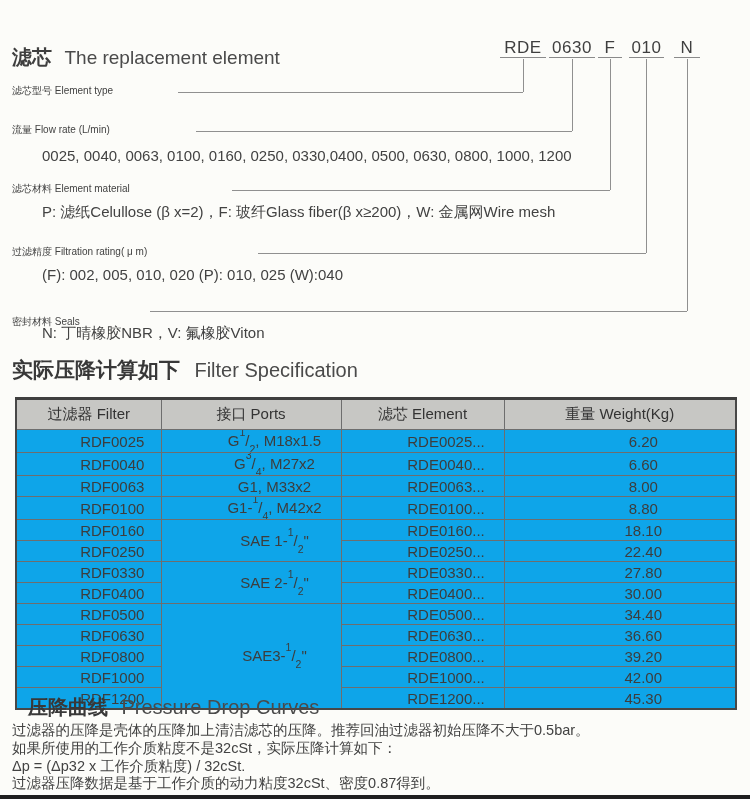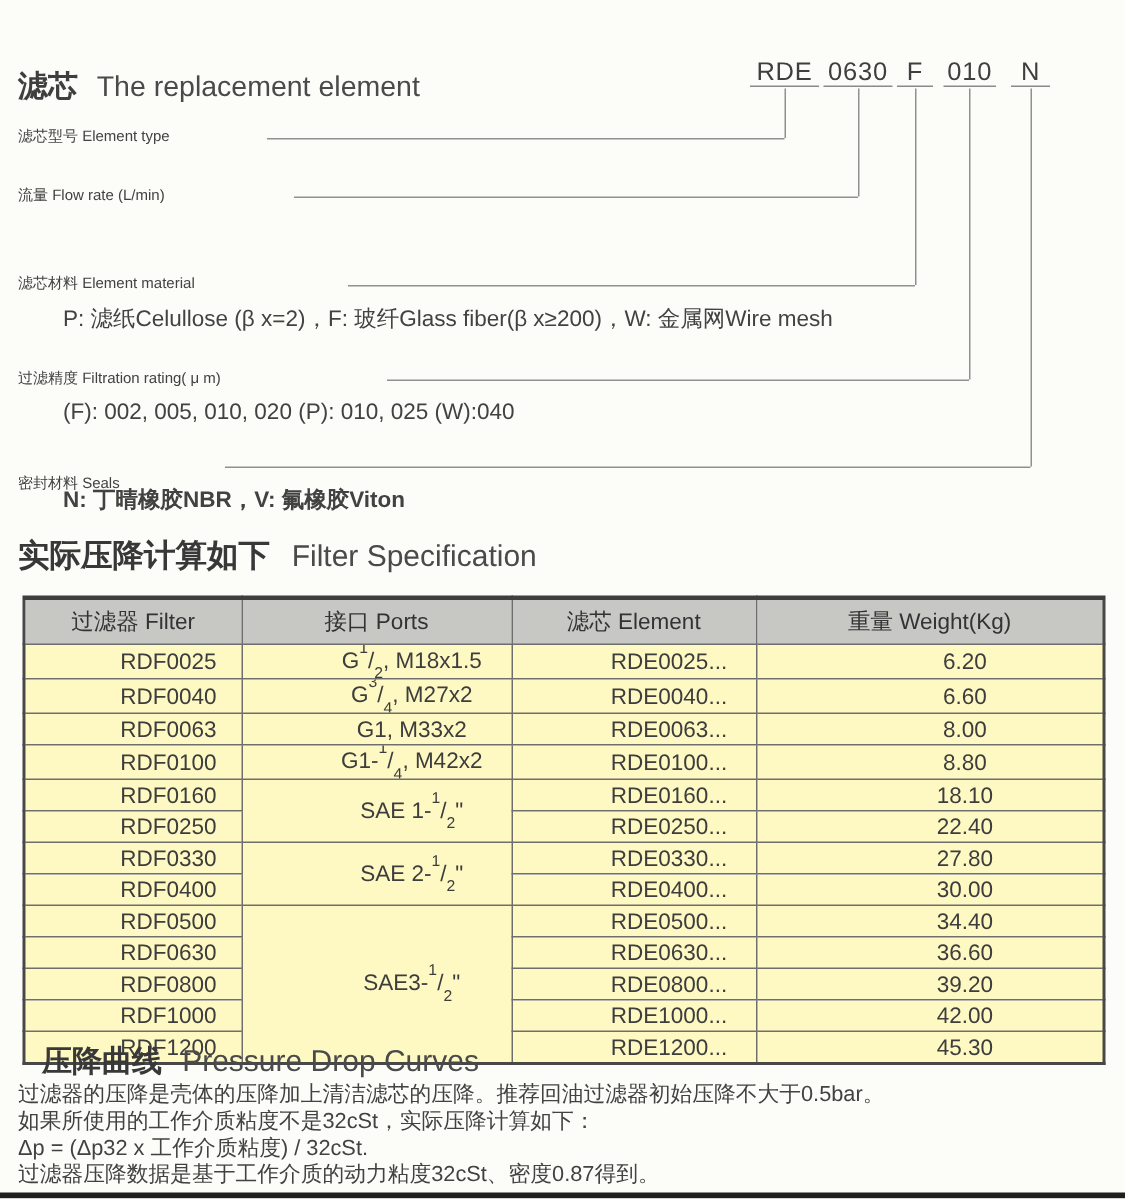--- a/index.html
+++ b/index.html
@@ -17,21 +17,21 @@
   .lead-label{position:absolute;left:12px;font-size:10px;color:#424242;white-space:nowrap;}
   .lead-detail{position:absolute;left:42px;font-size:15px;color:#424242;white-space:nowrap;}
   .sec-zh{font-size:21px;font-weight:bold;color:#383838;}
   .sec-en{font-size:20px;font-weight:normal;color:#4a4a4a;margin-left:10px;}
   table.spec{position:absolute;left:15px;top:397px;width:720px;border-collapse:collapse;
              table-layout:fixed;font-size:15px;color:#3d3d3d;}
   table.spec th,table.spec td{border:1px solid #6e6e6e;text-align:center;padding:0;
              overflow:hidden;white-space:nowrap;}
   table.spec{border:2px solid #484848;border-top:3px solid #3f3f3f;}
   table.spec th{height:29px;background:#c7c7c4;font-weight:normal;font-size:15px;color:#333;}
-  table.spec td{height:20px;background:#fef9c3;padding-left:47px;}
+  table.spec td{height:20px;background:#0ea5e9;padding-left:47px;}
   table.spec sup{font-size:10.5px;position:relative;top:-4px;}
   table.spec sub{font-size:10.5px;position:relative;top:3px;}
   .p3-zh{font-size:20px;font-weight:bold;color:#383838;}
   .p3-en{font-size:20px;font-weight:normal;color:#4a4a4a;margin-left:9px;}
   .press-lines{position:absolute;left:12px;top:722px;font-size:14.5px;line-height:17.8px;
                color:#424242;white-space:nowrap;}
   .bottom-bar{position:absolute;left:0;top:795px;width:750px;height:4px;background:#1f1f1f;}
 </style>
 </head>
 <body>
@@ -57,26 +57,27 @@
   <div class="vline" style="left:687px;top:59px;height:252px;"></div>
 
   <div class="hline" style="left:178px;top:92px;width:345px;"></div>
   <div class="hline" style="left:196px;top:131px;width:376px;"></div>
   <div class="hline" style="left:232px;top:190px;width:378px;"></div>
   <div class="hline" style="left:258px;top:253px;width:388px;"></div>
   <div class="hline" style="left:150px;top:311px;width:537px;"></div>
 
   <div class="lead-label" style="top:84px;">滤芯型号 Element type</div>
   <div class="lead-label" style="top:123px;">流量 Flow rate (L/min)</div>
+  <div class="lead-detail" style="top:147px;">0025, 0040, 0063, 0100, 0160, 0250, 0330,0400, 0500, 0630, 0800, 1000, 1200</div>
   <div class="lead-label" style="top:182px;">滤芯材料 Element material</div>
   <div class="lead-detail" style="top:203px;">P: 滤纸Celullose (β x=2)，F: 玻纤Glass fiber(β x≥200)，W: 金属网Wire mesh</div>
   <div class="lead-label" style="top:245px;">过滤精度 Filtration rating( μ m)</div>
   <div class="lead-detail" style="top:266px;">(F): 002, 005, 010, 020 (P): 010, 025 (W):040</div>
   <div class="lead-label" style="top:303px;margin-top:12px;">密封材料 Seals</div>
-  <div class="lead-detail" style="top:324px;font-weight:bold;">N: 丁晴橡胶NBR，V: 氟橡胶Viton</div>
+  <div class="lead-detail" style="top:324px;">N: 丁晴橡胶NBR，V: 氟橡胶Viton</div>
 
   <div class="abs" style="left:12px;top:356px;">
     <span class="sec-zh">实际压降计算如下</span>
     <span class="sec-en">Filter Specification</span>
   </div>
 
   <table class="spec">
     <colgroup>
         <col style="width:145px">
         <col style="width:180px">

